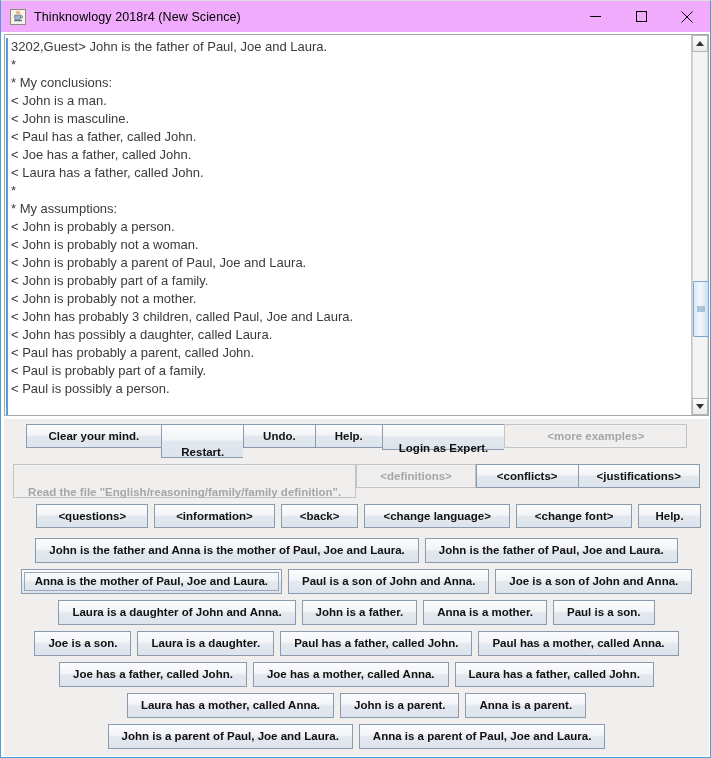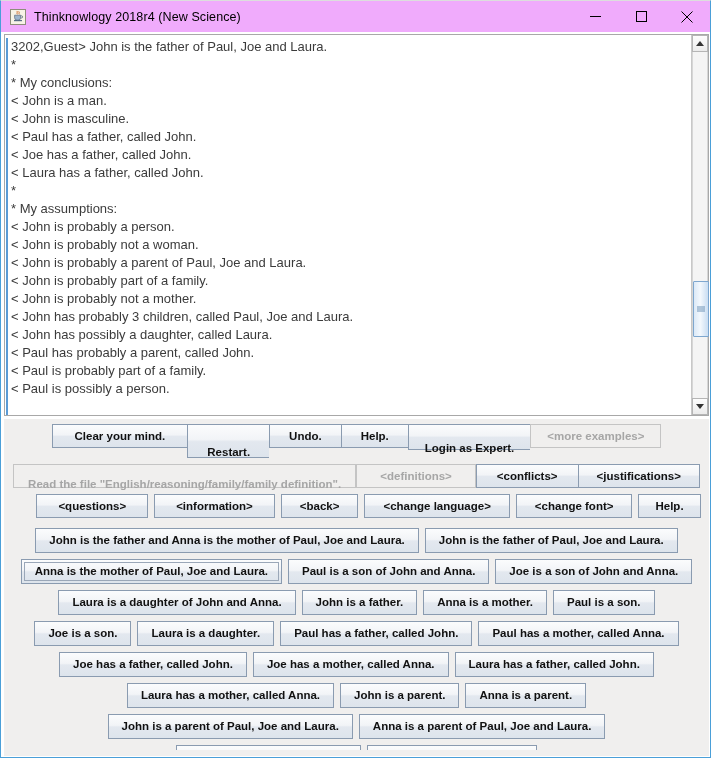--- a/index.html
+++ b/index.html
@@ -280,24 +280,24 @@
   </div>
 
   <div id="panel">
 
     <div class="row" id="toolbar-row">
         <div class="btn flat" style="padding: 0px 22px;">Clear your mind.</div>
         <div class="btn flat" style="padding: 16px 19px;">Restart.</div>
         <div class="btn flat" style="padding: 0px 19px;">Undo.</div>
         <div class="btn flat" style="padding: 0px 19px;">Help.</div>
         <div class="btn flat" style="padding: 12px 16px;">Login as Expert.</div>
-        <div class="btn flat disabled last" style="padding: 0px 16px;">&lt;more examples&gt;</div>
+        <div class="btn flat disabled last" style="padding: 0px 42px;">&lt;more examples&gt;</div>
       </div>
     <div class="row" id="file-row">
-        <div class="btn flat disabled" style="padding: 8px 14px;">Read the file "English/reasoning/family/family definition".</div>
+        <div class="btn flat disabled" style="padding: 16px 14px;">Read the file "English/reasoning/family/family definition".</div>
         <div class="btn flat disabled" style="padding: 0px 23px;">&lt;definitions&gt;</div>
         <div class="btn flat" style="padding: 0px 20px;">&lt;conflicts&gt;</div>
         <div class="btn flat last" style="padding: 0px 18px;">&lt;justifications&gt;</div>
       </div>
     <div class="row gapped" id="nav-row">
         <div class="btn" style="padding: 0px 21px;">&lt;questions&gt;</div>
         <div class="btn" style="padding: 0px 21px;">&lt;information&gt;</div>
         <div class="btn" style="padding: 0px 18px;">&lt;back&gt;</div>
         <div class="btn" style="padding: 0px 18px;">&lt;change language&gt;</div>
         <div class="btn" style="padding: 0px 18px;">&lt;change font&gt;</div>

